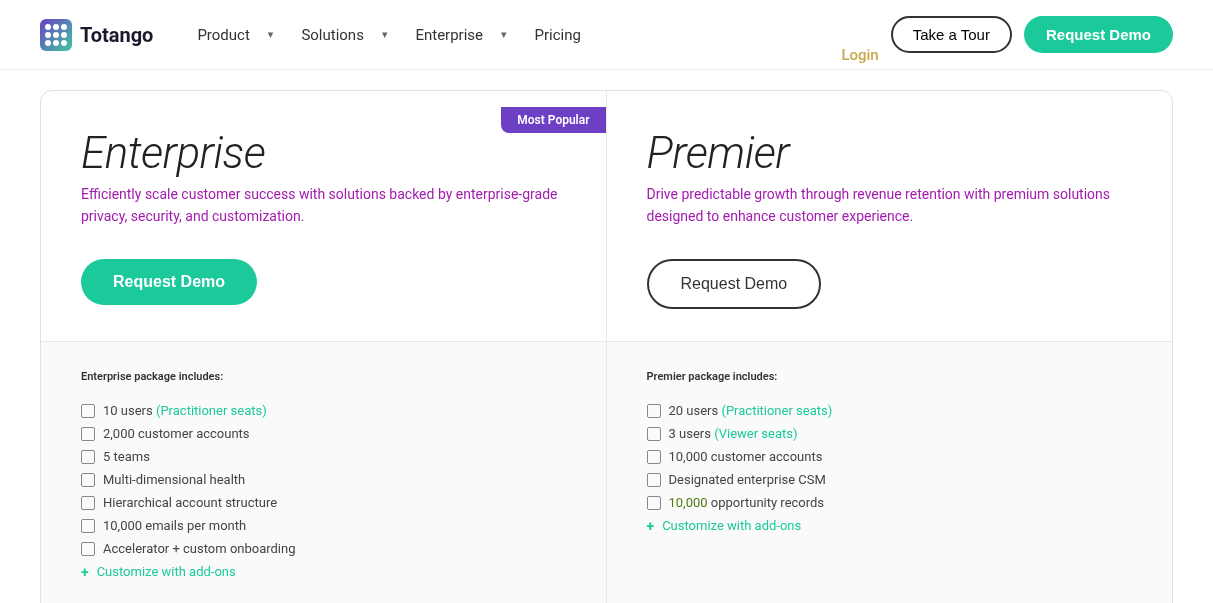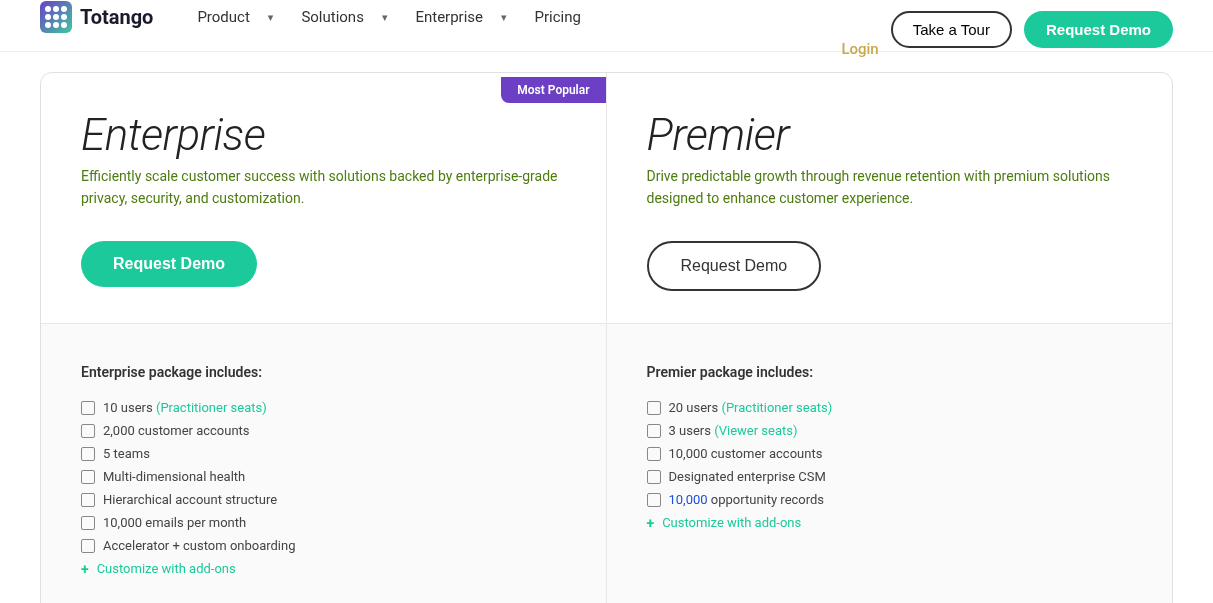--- a/index.html
+++ b/index.html
@@ -1,21 +1,21 @@
 <!DOCTYPE html>
 <html><head>
   <meta charset="utf-8">
   <style>
     * { margin: 0; padding: 0; box-sizing: border-box; }
     body { font-family: -apple-system, BlinkMacSystemFont, 'Segoe UI', Roboto, sans-serif; background: #fff; color: #333; }
 
     
     nav {
-      display: flex; align-items: flex-start; justify-content: space-between;
-      padding: 0 40px; height: 52px; border-bottom: 1px solid #eee;
+      display: flex; align-items: center; justify-content: space-between;
+      padding: 0 40px; height: 70px; border-bottom: 1px solid #eee;
     }
     .nav-left { display: flex; align-items: center; gap: 32px; }
     .logo { display: flex; align-items: center; gap: 8px; font-size: 20px; font-weight: 700; color: #1a1a2e; }
     .logo-icon {
       width: 32px; height: 32px;
       background: linear-gradient(135deg, #6c3fc5, #3ec8a0);
       border-radius: 6px;
       display: flex; align-items: center; justify-content: center;
     }
     .logo-dots {
@@ -48,55 +48,54 @@
       gap: 0; border: 1px solid #e0e0e0; border-radius: 12px; overflow: hidden;
     }
 
     
     .plan-top {
       padding: 36px 40px 32px;
       border-bottom: 1px solid #e8e8e8;
     }
     .plan-top.enterprise { border-right: 1px solid #e8e8e8; position: relative; }
     .most-popular-badge {
-      position: absolute; top: 4px; right: 0;
+      position: absolute; top: 16px; right: 0;
       background: #6c3fc5; color: #fff;
       font-size: 12px; font-weight: 600;
       padding: 6px 16px; border-bottom-left-radius: 8px;
     }
     .plan-name {
       font-size: 44px; font-weight: 300; color: #222;
       margin-bottom: 4px; letter-spacing: -0.5px;
       font-style: italic;
     }
     .plan-desc {
-      font-size: 14px; color: #4d7c0f; line-height: 1.6;
+      font-size: 14px; color: #a21caf; line-height: 1.6;
       margin-bottom: 28px; min-height: 48px;
     }
     .btn-request-demo-green {
       padding: 14px 32px; border: none; border-radius: 50px;
       background: #1bc99a; color: #fff; font-size: 16px;
       cursor: pointer; font-weight: 600;
     }
     .btn-request-demo-outline {
       padding: 14px 32px; border: 2px solid #333; border-radius: 50px;
       background: #fff; color: #333; font-size: 16px;
       cursor: pointer; font-weight: 500;
     }
 
     
     .plan-bottom {
       padding: 28px 40px 32px;
       background: #fafafa;
     }
     .plan-bottom.enterprise { border-right: 1px solid #e8e8e8; }
     .package-title {
-      font-size: 14px; font-weight: 600; color: #333;
+      font-size: 11px; font-weight: 600; color: #333;
       margin-bottom: 16px;
-      margin-top: 12px;
     }
     .feature-list { list-style: none; }
     .feature-list li {
       display: flex; align-items: flex-start; gap: 8px;
       font-size: 13px; color: #444; padding: 4px 0;
     }
     .feature-icon {
       width: 14px; height: 14px; flex-shrink: 0; margin-top: 1px;
       border: 1.5px solid #888; border-radius: 2px;
       display: flex; align-items: center; justify-content: center;
@@ -224,21 +223,21 @@
         <li>
           <div class="feature-icon"></div>
           <span>10,000 customer accounts</span>
         </li>
         <li>
           <div class="feature-icon"></div>
           <span>Designated enterprise CSM</span>
         </li>
         <li>
           <div class="feature-icon"></div>
-          <span><span style="color:#1d4ed8;">10,000</span> opportunity records</span>
+          <span><span style="color:#4d7c0f;">10,000</span> opportunity records</span>
         </li>
         <li class="feature-link-item">
           <span class="feature-icon-plus">+</span>
           <a class="feature-text-link">Customize with add-ons</a>
         </li>
       </ul>
     </div>
 
   </div>
 </div>

